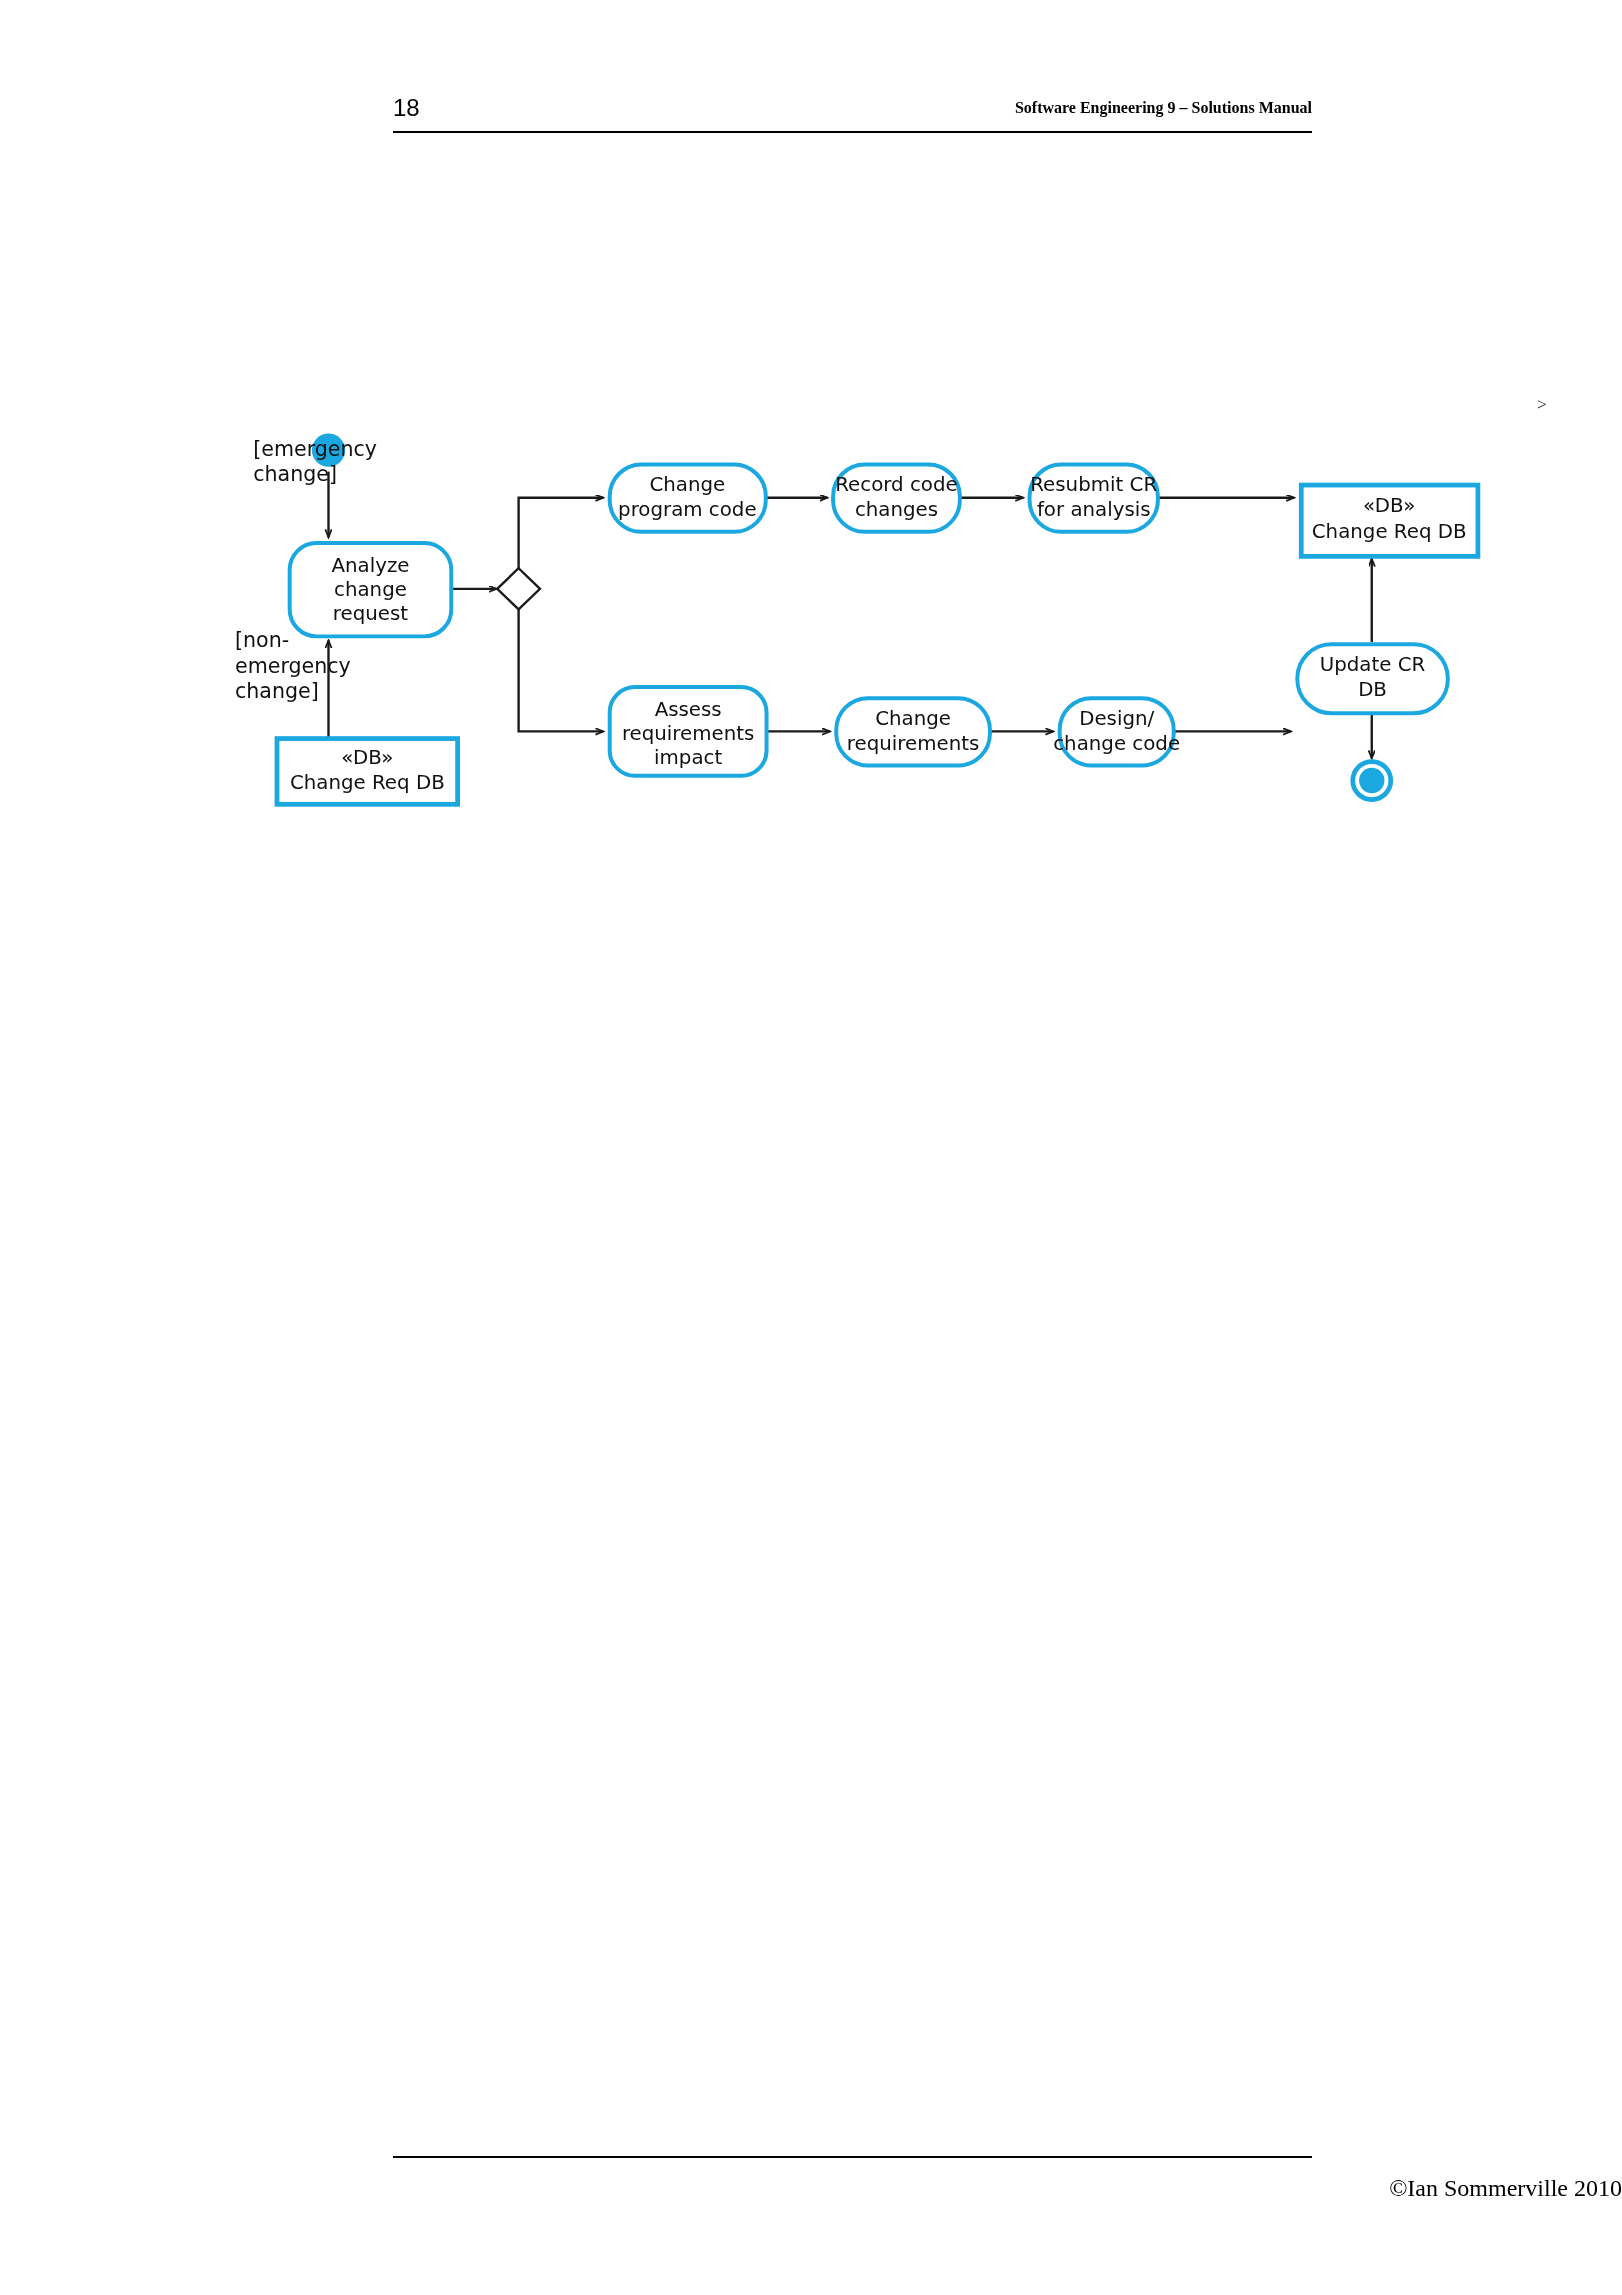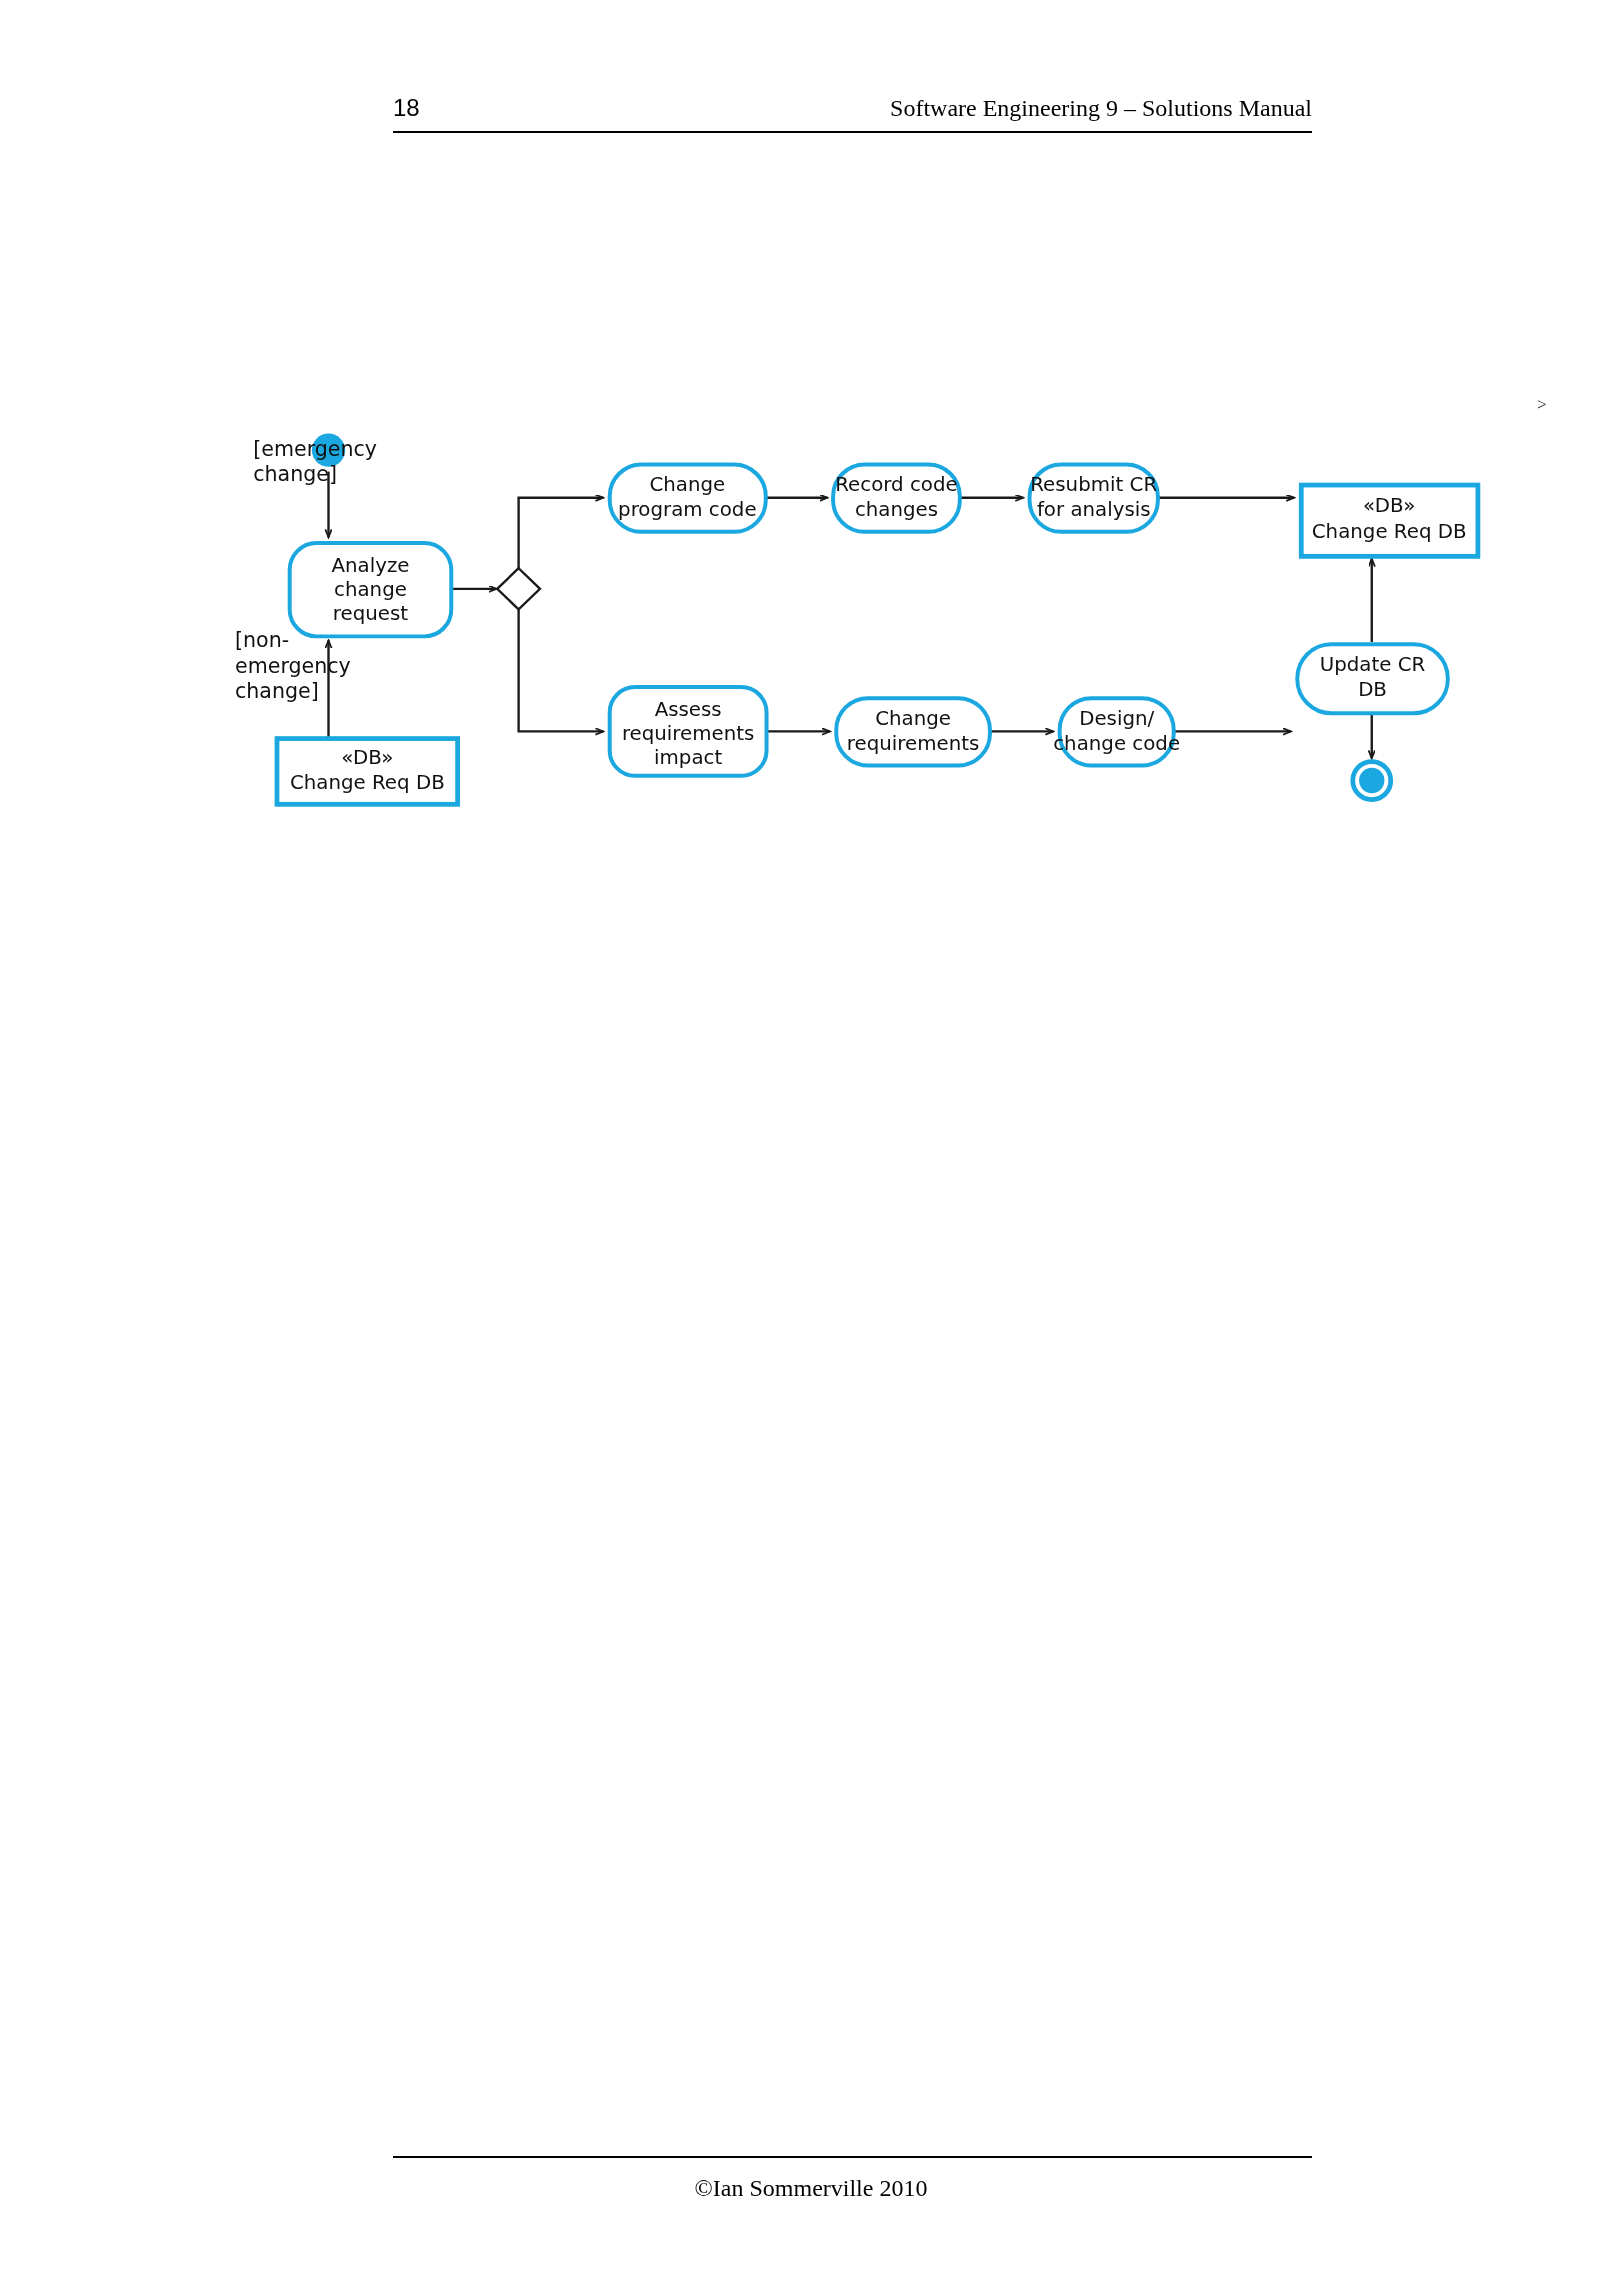--- a/index.html
+++ b/index.html
@@ -30,24 +30,25 @@
     left: 0;
     top: 0;
     font-size: 24px;
     line-height: 30px;
     font-family: Liberation Sans, sans-serif;
   }
   .page-header .header-title {
     position: absolute;
     right: 0;
     top: 0;
-    font-size: 24px;
+    font-size: 16px;
     line-height: 30px;
     font-family: "Liberation Serif", serif;
     white-space: nowrap;
+    font-weight: bold;
   }
   .rule {
     position: absolute;
     background: #000000;
   }
   .header-rule {
     left: 393px;
     top: 131px;
     width: 919px;
     height: 2.4px;
@@ -58,21 +59,21 @@
     left: 393px;
     top: 2156px;
     width: 919px;
     height: 2.4px;
   }
   .footer-text {
     position: absolute;
     left: 0;
     top: 2172px;
     width: 1622px;
-    text-align: center;
+    text-align: right;
     font-size: 24px;
     line-height: 32px;
     font-family: "Liberation Serif", serif;
   }
 
   
   .stray-glyph {
     position: absolute;
     left: 1537px;
     top: 396px;

